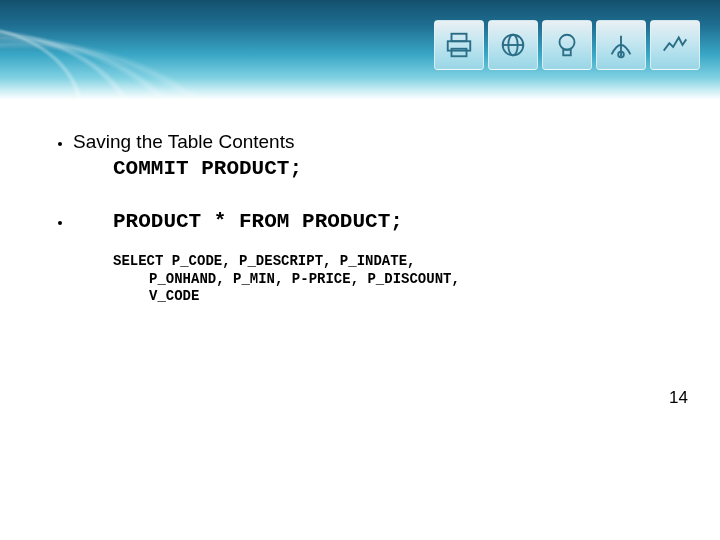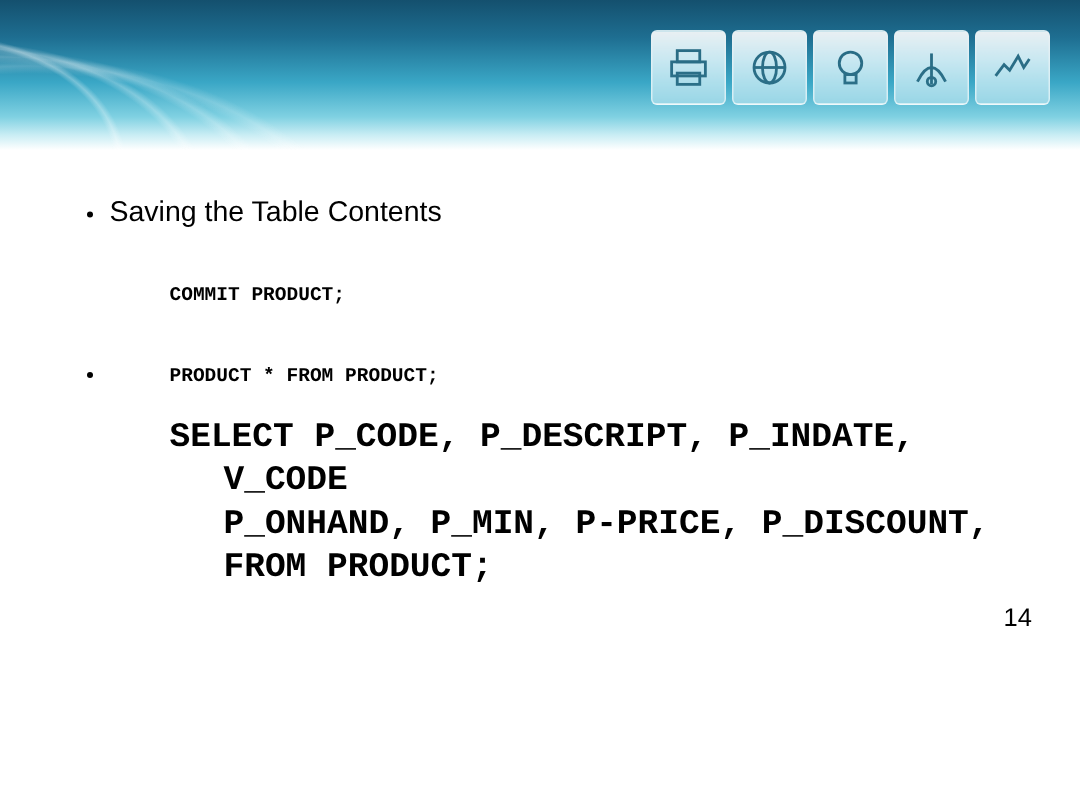--- a/index.html
+++ b/index.html
@@ -74,39 +74,39 @@
   ul.top > li::marker { font-size: 14px; }
   .indent {
     display: block;
     padding-left: 22px;
   }
   .cmd {
     font-weight: bold;
   }
   .mono {
     font-family: "Courier New", Courier, monospace;
-    font-size: 13px;
+    font-size: 21px;
     white-space: pre;
     display: block;
     padding-left: 40px;
-    margin-top: 34px;
+    margin-top: 0;
   }
   .mono-block {
     font-family: "Courier New", Courier, monospace;
-    font-size: 23px;
+    font-size: 14px;
     padding-left: 40px;
     margin-top: 18px;
     line-height: 1.25;
     font-weight: bold;
   }
   .mono-block .r2 { padding-left: 36px; display: block; }
   .page-num {
     position: absolute;
     right: 32px;
-    bottom: 18px;
+    bottom: 32px;
     font-size: 17px;
     color: #000;
   }
 </style>
 </head>
 <body>
 
 <div class="slide">
 
   <div class="header">
@@ -149,23 +149,22 @@
   <div class="content">
     <ul class="top">
       <li>
         <span>Saving the Table Contents</span>
         <span class="mono" style="font-weight:bold">COMMIT PRODUCT;</span>
       </li>
       <li>
         <span class="mono" style="font-weight:bold">PRODUCT * FROM PRODUCT;</span>
         <div class="mono-block">
           <span>SELECT P_CODE, P_DESCRIPT, P_INDATE,</span>
+          <span class="r2">P_ONHAND, P_MIN, P-PRICE, P_DISCOUNT,</span>
           <span class="r2">V_CODE</span>
-          <span class="r2">P_ONHAND, P_MIN, P-PRICE, P_DISCOUNT,</span>
-          <span class="r2">FROM PRODUCT;</span>
         </div>
       </li>
     </ul>
   </div>
 
   <div class="page-num">14</div>
 
 </div>
 
 </body></html>

